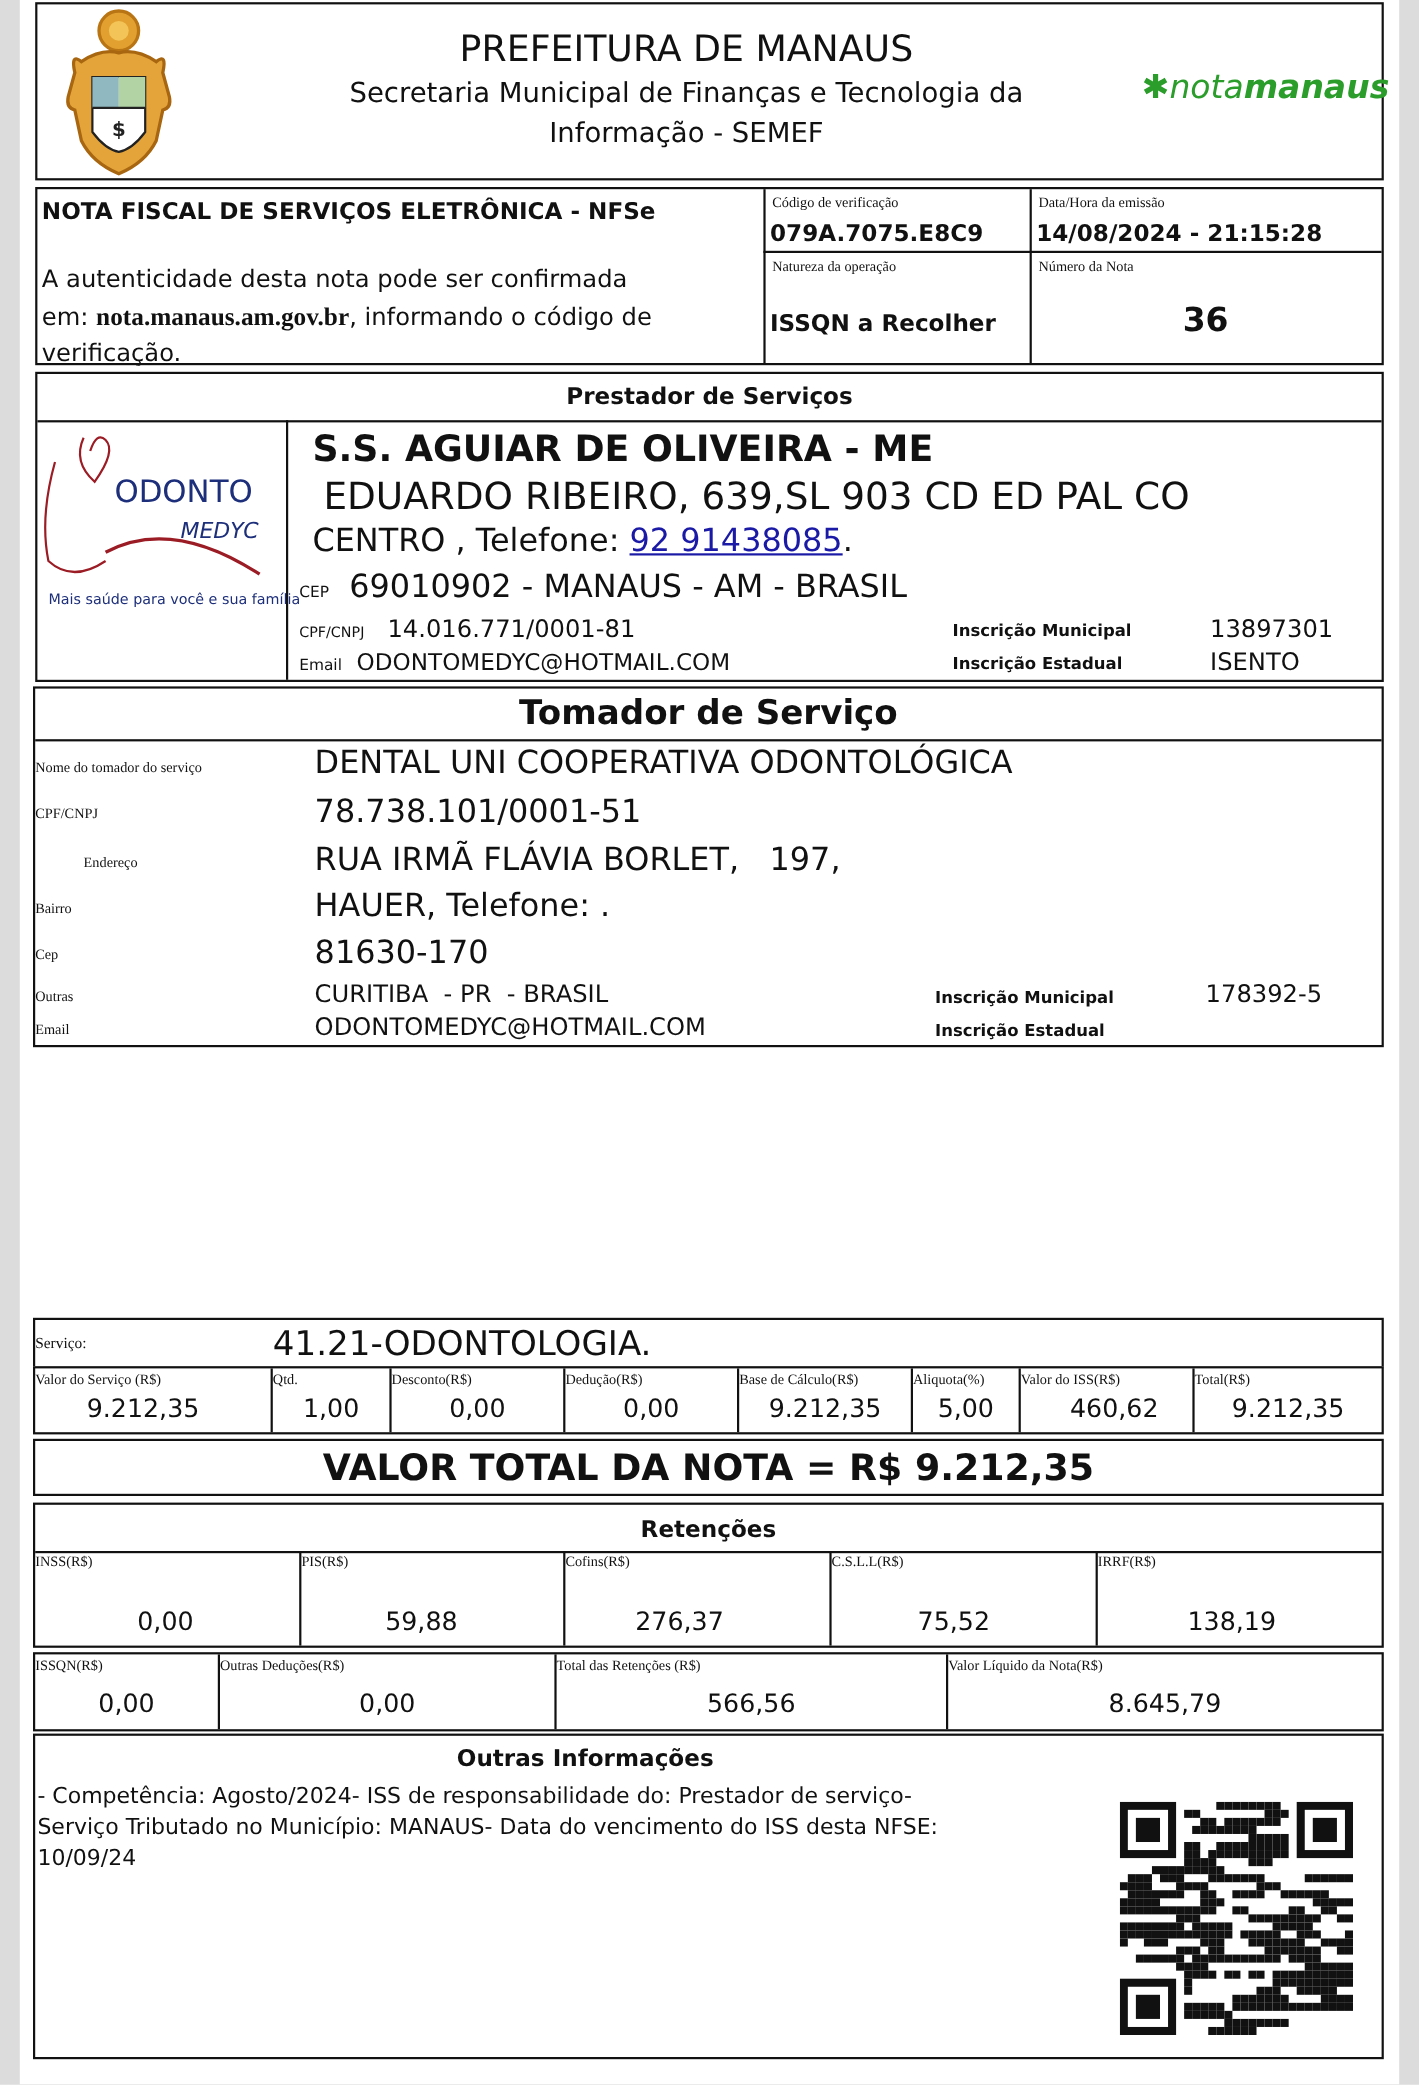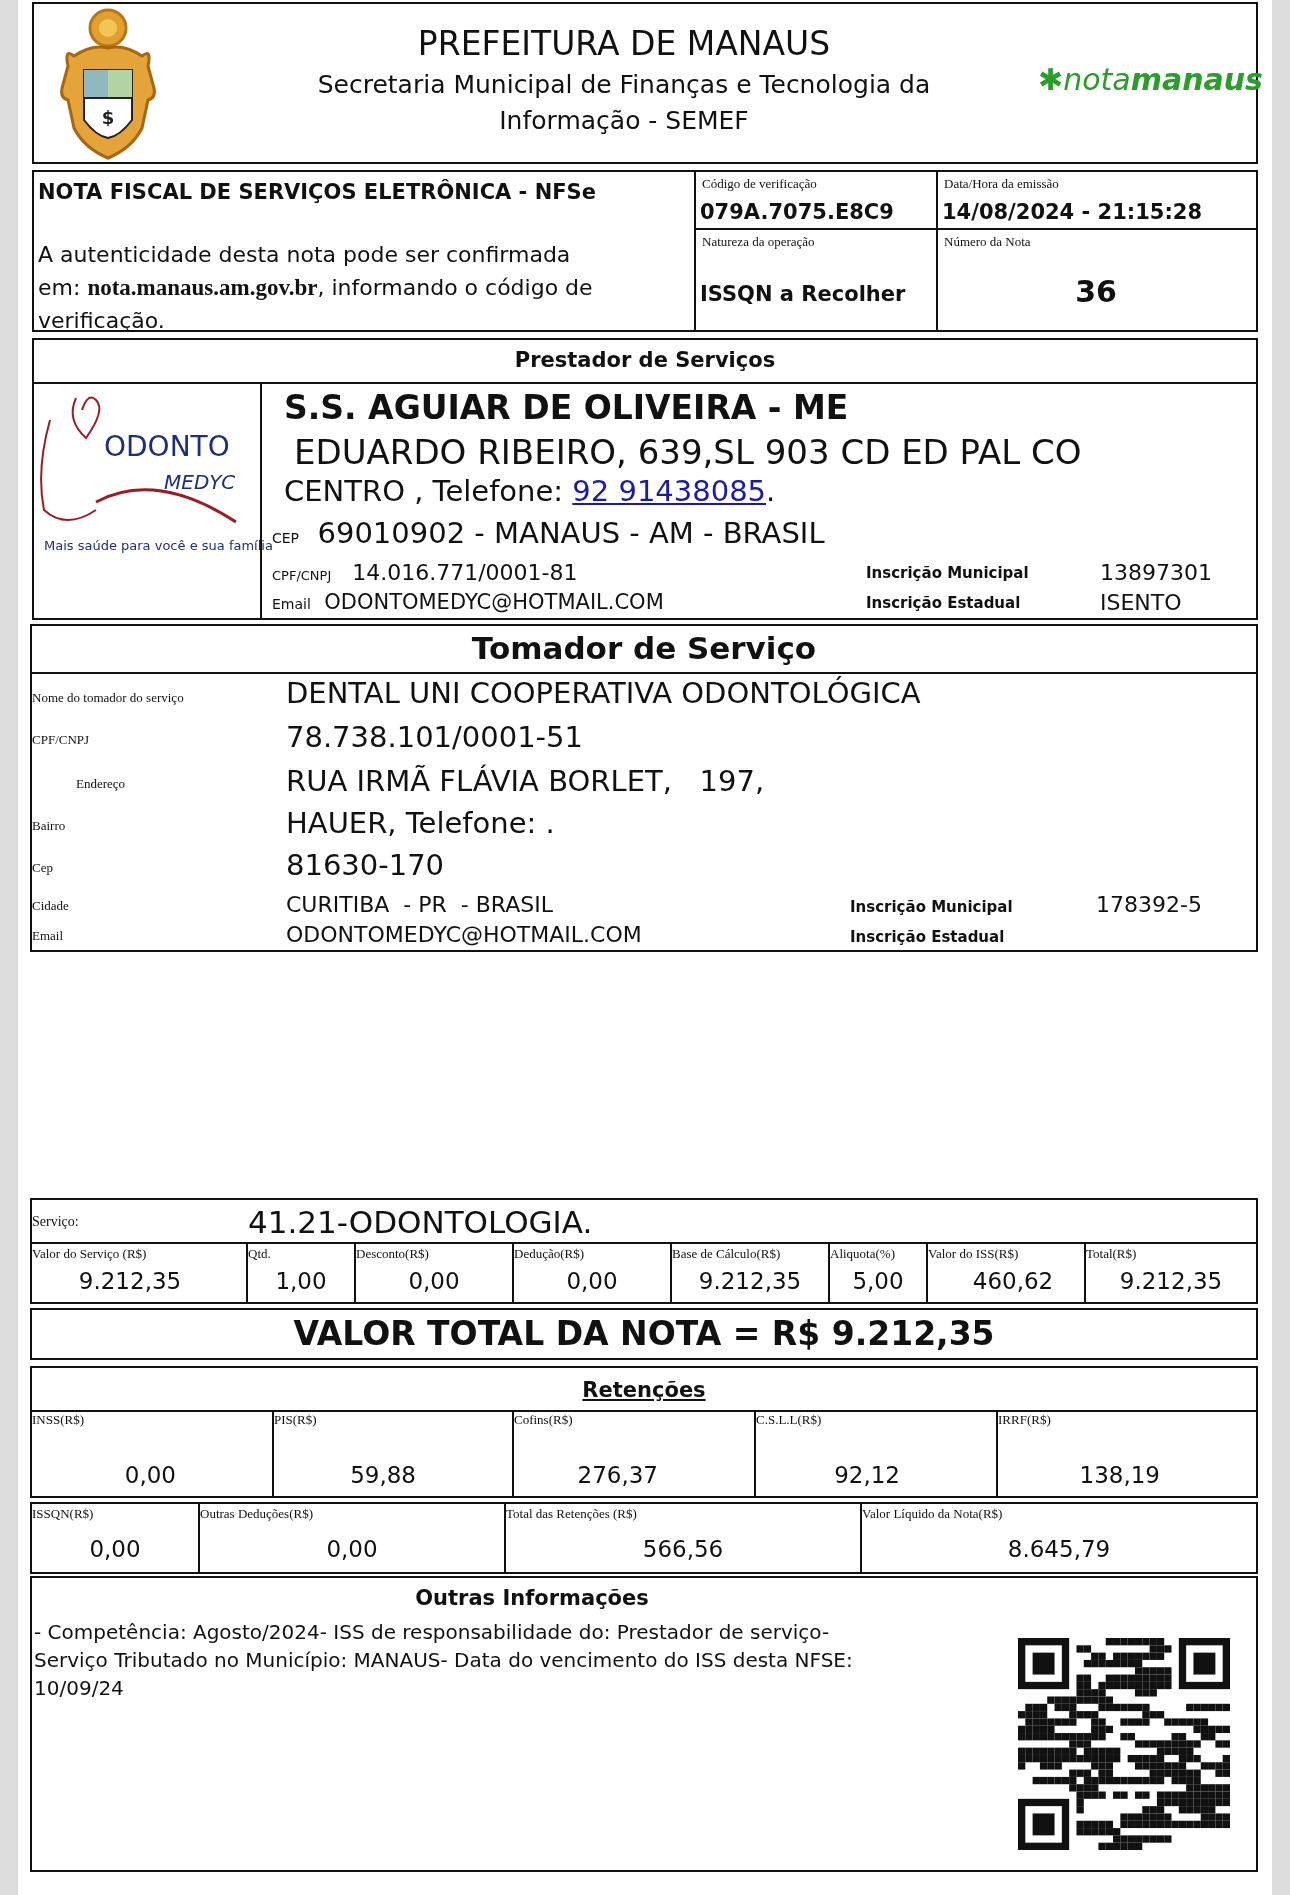--- a/index.html
+++ b/index.html
@@ -103,21 +103,21 @@
     <div class="lbl" style="left:0; top:64px;">Nome do tomador do serviço</div>
     <div class="abs nowrap" style="left:254px; top:50px; font-size:29px;">DENTAL UNI COOPERATIVA ODONTOLÓGICA</div>
     <div class="lbl" style="left:0; top:106px;">CPF/CNPJ</div>
     <div class="abs nowrap" style="left:254px; top:94px; font-size:29px;">78.738.101/0001-51</div>
     <div class="lbl" style="left:0; top:150px;padding-left:44px;">Endereço</div>
     <div class="abs nowrap" style="left:254px; top:138px; font-size:29px; white-space:pre;">RUA IRMÃ FLÁVIA BORLET,   197,</div>
     <div class="lbl" style="left:0; top:192px;">Bairro</div>
     <div class="abs nowrap" style="left:254px; top:180px; font-size:29px;">HAUER, Telefone: .</div>
     <div class="lbl" style="left:0; top:234px;">Cep</div>
     <div class="abs nowrap" style="left:254px; top:222px; font-size:29px;">81630-170</div>
-    <div class="lbl" style="left:0; top:272px;">Cidade</div>
+    <div class="lbl" style="left:0; top:272px;">Outras</div>
     <div class="abs nowrap" style="left:254px; top:266px; font-size:22px; white-space:pre;">CURITIBA  - PR  - BRASIL</div>
     <div class="lbl" style="left:0; top:302px;">Email</div>
     <div class="abs nowrap" style="left:254px; top:296px; font-size:22px;">ODONTOMEDYC@HOTMAIL.COM</div>
     <div class="abs bold nowrap" style="left:818px; top:272px; font-size:15px;">Inscrição Municipal</div>
     <div class="abs nowrap" style="left:1064px; top:266px; font-size:22px;">178392-5</div>
     <div class="abs bold nowrap" style="left:818px; top:302px; font-size:15px;">Inscrição Estadual</div>
     <div class="abs nowrap" style="left:1064px; top:296px; font-size:22px;"></div>
   </div>
 
 
@@ -160,38 +160,38 @@
           <div class="val" style="left: 0px; right: 0px; text-align: center; top: 24px; font-size: 23px;">9.212,35</div>
         </div>
       </div>
   </div>
 
   <div class="box" style="left:12px; top:1308px; width:1228px; height:52px;">
     <div class="abs bold center" style="left:0; right:0; top:4px; font-size:33px;">VALOR TOTAL DA NOTA = R$ 9.212,35</div>
   </div>
 
   <div class="box" style="left:12px; top:1366px; width:1228px; height:132px;">
-    <div class="abs bold center" style="left:0; right:0; top:10px; font-size:21px;text-decoration:underline;">Retenções</div>
+    <div class="abs bold center" style="left:0; right:0; top:10px; font-size:21px;">Retenções</div>
     <div class="hline" style="top:42px;"></div>
     <div id="ret-row1" class="abs" style="left:0; right:0; top:42px; bottom:0;">
         <div class="abs" style="left: 0px; top: 0px; bottom: 0px; width: 240px; padding-left: 31px;">
           <div class="lbl" style="left: 0px; top: 2px;">INSS(R$)</div>
           <div class="val" style="left: 0px; right: 96px; text-align: right; top: 52px; font-size: 23px;">0,00</div>
         </div>
         <div class="abs" style="left: 240px; top: 0px; bottom: 0px; width: 240px; border-left: 2px solid rgb(17, 17, 17);">
           <div class="lbl" style="left: 0px; top: 2px;">PIS(R$)</div>
           <div class="val" style="left: 0px; right: 96px; text-align: right; top: 52px; font-size: 23px;">59,88</div>
         </div>
         <div class="abs" style="left: 480px; top: 0px; bottom: 0px; width: 242px; border-left: 2px solid rgb(17, 17, 17);">
           <div class="lbl" style="left: 0px; top: 2px;">Cofins(R$)</div>
           <div class="val" style="left: 0px; right: 96px; text-align: right; top: 52px; font-size: 23px;">276,37</div>
         </div>
         <div class="abs" style="left: 722px; top: 0px; bottom: 0px; width: 242px; border-left: 2px solid rgb(17, 17, 17);">
           <div class="lbl" style="left: 0px; top: 2px;">C.S.L.L(R$)</div>
-          <div class="val" style="left: 0px; right: 96px; text-align: right; top: 52px; font-size: 23px;">92,12</div>
+          <div class="val" style="left: 0px; right: 96px; text-align: right; top: 52px; font-size: 23px;">75,52</div>
         </div>
         <div class="abs" style="left: 964px; top: 0px; bottom: 0px; width: 260px; border-left: 2px solid rgb(17, 17, 17);">
           <div class="lbl" style="left: 0px; top: 2px;">IRRF(R$)</div>
           <div class="val" style="left: 0px; right: 96px; text-align: right; top: 52px; font-size: 23px;">138,19</div>
         </div>
       </div>
   </div>
   <div class="box" style="left:12px; top:1502px; width:1228px; height:72px;">
     <div id="ret-row2" class="abs" style="left:0; right:0; top:0; bottom:0;">
         <div class="abs" style="left: 0px; top: 0px; bottom: 0px; width: 166px;">

